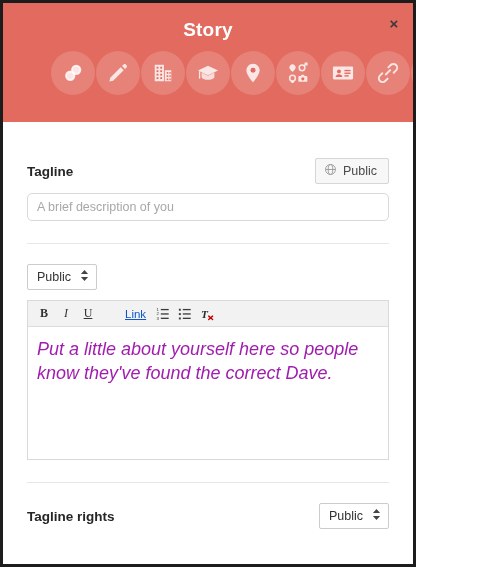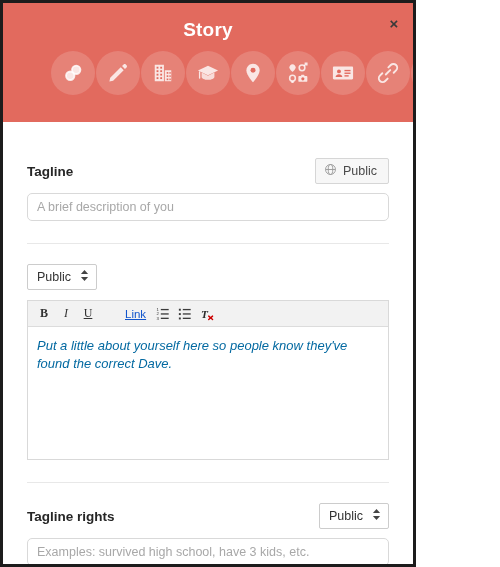--- a/index.html
+++ b/index.html
@@ -192,23 +192,23 @@
   .tb-btn.link {
     color: #1155cc;
     text-decoration: underline;
     font-size: 11.5px;
     padding: 0 5px;
     margin-left: 20px;
   }
   .editor-area {
     height: 112px;
     padding: 10px 9px;
-    font-size: 13px;
+    font-size: 18px;
     font-style: italic;
-    color: #0369a1;
+    color: #a21caf;
     line-height: 1.35;
     outline: none;
     overflow: auto;
   }
 
   
   .footer {
     padding: 18px 24px 0 24px;
     display: flex;
     justify-content: flex-end;
@@ -434,21 +434,20 @@
         <span class="privacy-select">
           <span>Public</span>
           <span class="spinner-arrows">
             <svg width="9" height="13" viewBox="0 0 10 14">
               <path fill="#444444" d="M5 0.8 L9 5.2 L1 5.2 Z"></path>
               <path fill="#444444" d="M5 13.2 L9 8.8 L1 8.8 Z"></path>
             </svg>
           </span>
         </span>
       </div>
-      <input class="text-input" type="text" placeholder="Examples: survived high school, have 3 kids, etc." style="">
     </div>
 
   </div>
 
   <div class="footer">
     
     
   </div>
 
 </div>

